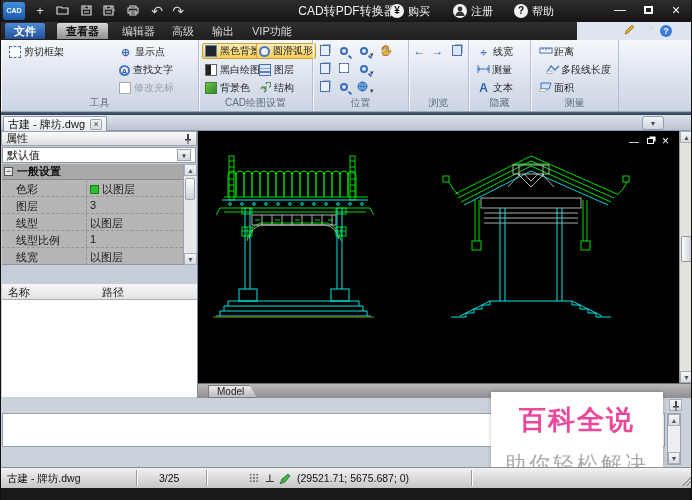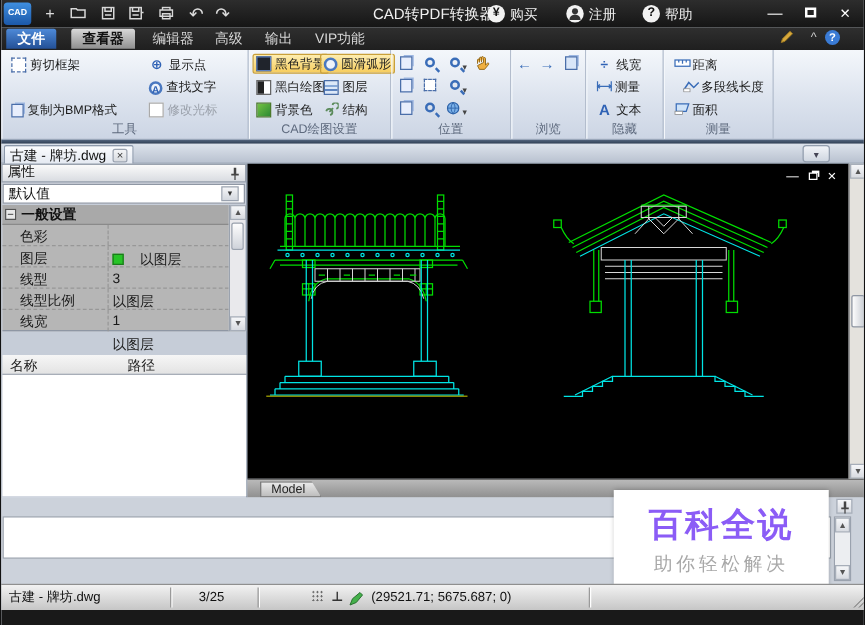--- a/index.html
+++ b/index.html
@@ -12,21 +12,21 @@
   #logo{left:2px;top:2px;width:22px;height:18px;background:linear-gradient(#3f8fe0,#1c58a8);border-radius:3px;color:#fff;font-size:7px;font-weight:bold;text-align:center;line-height:18px;}
   .qicon{top:3px;width:18px;height:16px;color:#dcdcdc;font-size:13px;line-height:16px;text-align:center;cursor:default;}
   .qicon svg{display:block;margin:2px auto 0;}
   #win-title{left:246px;top:3px;width:200px;text-align:center;font-size:12px;color:#f0f0f0;}
   .tbtn{top:2px;height:18px;display:flex;align-items:center;gap:4px;font-size:11px;color:#eee;}
   .circ{width:14px;height:14px;border-radius:50%;background:#f2f2f2;color:#111;font-size:10px;font-weight:bold;text-align:center;line-height:14px;display:inline-block;}
   .winctl{top:3px;width:22px;height:15px;text-align:center;color:#fff;font-size:12px;line-height:14px;}
   .maxbox{display:inline-block;width:9px;height:8px;border:2px solid #fff;}
 
   
-  #menubar{left:0;top:22px;width:692px;height:18px;background:linear-gradient(#2f2f2f,#1f1f1f);}
+  #menubar{left:0;top:22px;width:576px;height:18px;background:linear-gradient(#2f2f2f,#1f1f1f);}
   .mtab{top:1px;height:16px;padding:0 9px;font-size:11px;color:#d8d8d8;line-height:16px;border-radius:2px 2px 0 0;}
   .mtab.blue{background:linear-gradient(#4e8ad8,#235096);color:#fff;font-weight:bold;}
   .mtab.sel{background:linear-gradient(#d9d9d9,#8f8f8f);color:#111;font-weight:bold;}
   .mr-ico{top:2px;height:14px;color:#cfcfcf;font-size:10px;line-height:14px;text-align:center;}
 
   
   #ribbon{left:0;top:40px;width:692px;height:72px;background:linear-gradient(#f4f7fb,#dce3ee 55%,#ccd5e4);border-bottom:1px solid #9aa7ba;}
   .group{position:absolute;top:0;height:71px;border-right:1px solid #b3bdcd;box-shadow:1px 0 0 #f4f7fb inset;}
   .glabel{position:absolute;bottom:1px;left:0;width:100%;text-align:center;font-size:10px;color:#5e6a7e;}
   .rbtn{position:absolute;height:16px;display:flex;align-items:center;gap:3px;font-size:10px;color:#1c1c1c;white-space:nowrap;padding:0 2px;}
@@ -54,21 +54,21 @@
   #leftpanel{left:0;top:131px;width:197px;height:267px;background:#c6cdd8;border-right:1px solid #7e8a9c;}
   .phead{position:absolute;left:0;width:196px;height:15px;background:linear-gradient(#fafafa,#d9dce1);border:1px solid #9aa2ae;font-size:11px;color:#111;padding:0 4px;line-height:13px;display:flex;justify-content:space-between;align-items:center;}
   #preset{left:1px;top:16px;width:194px;height:16px;background:#fff;border:1px solid #8f97a4;font-size:11px;line-height:14px;padding:0 4px;color:#111;display:flex;justify-content:space-between;align-items:center;}
   #preset .dd{width:14px;height:12px;background:linear-gradient(#f4f5f7,#d4d8df);border:1px solid #9aa2af;font-size:7px;line-height:11px;text-align:center;color:#333;}
   #grid{left:1px;top:33px;width:194px;height:101px;background:#b6b6b6;border-bottom:1px solid #8f97a4;}
   #gridrows{position:absolute;left:0;top:0;width:181px;height:101px;}
   .catrow{position:absolute;left:0;width:181px;height:16px;background:#a9a9a9;border-bottom:1px solid #8a8a8a;font-size:11px;color:#111;display:flex;align-items:center;gap:4px;padding:0 2px;font-weight:bold;}
   .minusbox{width:9px;height:9px;border:1px solid #555;background:#e8e8e8;font-size:9px;line-height:7px;text-align:center;color:#222;font-weight:normal;}
   .prow{position:absolute;left:0;width:181px;height:17px;font-size:11px;color:#1a1a1a;border-bottom:1px dashed #979797;}
   .prow .n{position:absolute;left:14px;top:2px;}
-  .prow .v{position:absolute;left:88px;top:20px;display:flex;align-items:center;gap:13px;}
+  .prow .v{position:absolute;left:88px;top:2px;display:flex;align-items:center;gap:3px;}
   .vline{position:absolute;left:84px;top:0;height:100%;border-left:1px dashed #979797;}
   .swatch{width:9px;height:9px;background:#27c427;border:1px solid #1b7a1b;display:inline-block;}
   .gscroll{position:absolute;right:0;top:0;width:13px;height:101px;background:#e9e9ec;border-left:1px solid #9aa2ae;}
   .gthumb{position:absolute;left:1px;top:14px;width:10px;height:22px;background:linear-gradient(#fdfdfd,#cfd3da);border:1px solid #9aa2ae;border-radius:2px;}
   .sarrow{position:absolute;left:0;width:13px;height:12px;font-size:7px;text-align:center;line-height:12px;color:#555;background:linear-gradient(#f6f7f9,#d8dbe1);border:1px solid #a7aeb9;}
   #favhead{top:137px;}
   #favcols{position:absolute;left:1px;top:153px;width:195px;height:16px;background:linear-gradient(#f6f6f6,#e3e3e3);border-bottom:1px solid #a8aeb8;font-size:11px;color:#222;}
   #favcols .c1{position:absolute;left:6px;top:1px;}
   #favcols .c2{position:absolute;left:100px;top:1px;}
   #favbody{position:absolute;left:1px;top:169px;width:195px;height:97px;background:#fff;}
@@ -87,22 +87,22 @@
   #cmdhead{position:absolute;left:0;top:0;width:692px;height:14px;background:linear-gradient(#f7f7f7,#dcdfe4);border:1px solid #9aa2ae;font-size:10.5px;color:#111;padding:0 5px;line-height:12px;}
   #cmdbody{position:absolute;left:1px;top:15px;width:663px;height:34px;background:#fff;border:1px solid #98a0ac;}
   #cmdinputrow{position:absolute;left:1px;top:51px;width:663px;height:16px;background:#e7eaef;border:1px solid #98a0ac;display:flex;align-items:center;font-size:10.5px;color:#222;}
   #cmdinputrow .lbl{padding:0 4px;}
   #cmdinput{flex:1;height:12px;background:#fff;border:1px solid #a7aeb9;margin-right:2px;}
   #cmdscroll{position:absolute;left:666px;top:15px;width:14px;height:52px;background:#eceef1;border:1px solid #9aa2ae;}
   #cmdpin{position:absolute;left:668px;top:1px;width:13px;height:12px;background:linear-gradient(#f6f7f9,#d8dbe1);border:1px solid #a7aeb9;text-align:center;}
 
   
   #watermark{left:490px;top:392px;width:172px;height:78px;background:#fff;box-shadow:0 0 4px rgba(0,0,0,.25);text-align:center;}
-  #wm-title{margin-top:10px;font-size:27px;font-weight:bold;color:#8b5cf6;letter-spacing:2px;}
-  #wm-sub{margin-top:4px;font-size:15px;color:#a8a8a8;letter-spacing:3px;}
+  #wm-title{margin-top:10px;font-size:27px;font-weight:bold;color:#ec4899;letter-spacing:2px;}
+  #wm-sub{margin-top:12px;font-size:21px;color:#a8a8a8;letter-spacing:3px;}
 
   
   #statusbar{left:0;top:467px;width:692px;height:21px;background:linear-gradient(#f2f2f2,#c6c6c6);border-top:1px solid #8f8f8f;font-size:10.5px;color:#111;}
   .seg{position:absolute;top:2px;height:16px;line-height:16px;}
   .segline{position:absolute;top:2px;height:16px;border-left:1px solid #9a9a9a;box-shadow:1px 0 0 #fff;}
   #griddots{display:inline-block;width:10px;height:9px;background:radial-gradient(#666 35%,transparent 40%);background-size:3.3px 3.3px;}
   #grip{position:absolute;right:1px;bottom:2px;width:10px;height:10px;background:linear-gradient(135deg,transparent 50%,#9a9a9a 50%,#9a9a9a 60%,transparent 60%,transparent 70%,#9a9a9a 70%,#9a9a9a 80%,transparent 80%);}
   #bottomframe{left:0;top:488px;width:692px;height:12px;background:#191919;}
   svg{display:block;}
 </style>
@@ -176,24 +176,20 @@
       <span style="display:inline-block;width:12px;height:12px;border-radius:50%;background:#3a7bd5;color:#fff;font-size:9px;line-height:12px;font-weight:bold;">?</span>
     </div>
   </div>
 
   <div class="abs" id="ribbon">
 
     <div class="group" style="left:0;width:198px">
       <div class="rbtn" style="left:6px;top:4px">
         <span class="ric sq" style="border-style:dashed"></span>
         <span>剪切框架</span>
-      </div>
-      <div class="rbtn" style="left:6px;top:40px">
-        <span class="pgico"></span>
-        <span>复制为BMP格式</span>
       </div>
       <div class="rbtn" style="left:116px;top:4px">
         <span class="ric glyph">⊕</span>
         <span>显示点</span>
       </div>
       <div class="rbtn" style="left:116px;top:22px">
         <span class="ric circle" style="text-align:center;font-size:8px;line-height:9px;color:#2f62b5;font-weight:bold">A</span>
         <span>查找文字</span>
       </div>
       <div class="rbtn dis" style="left:116px;top:40px">

